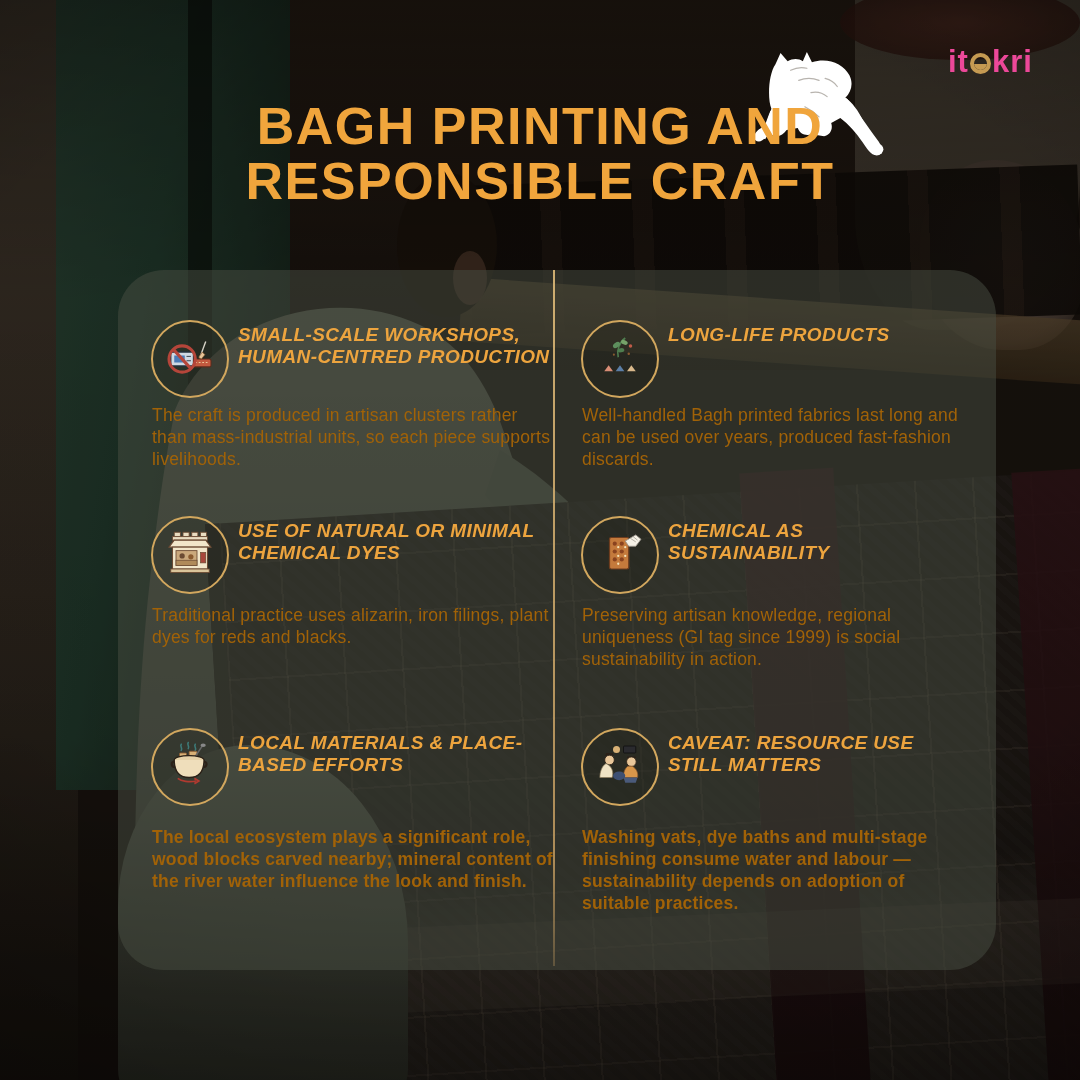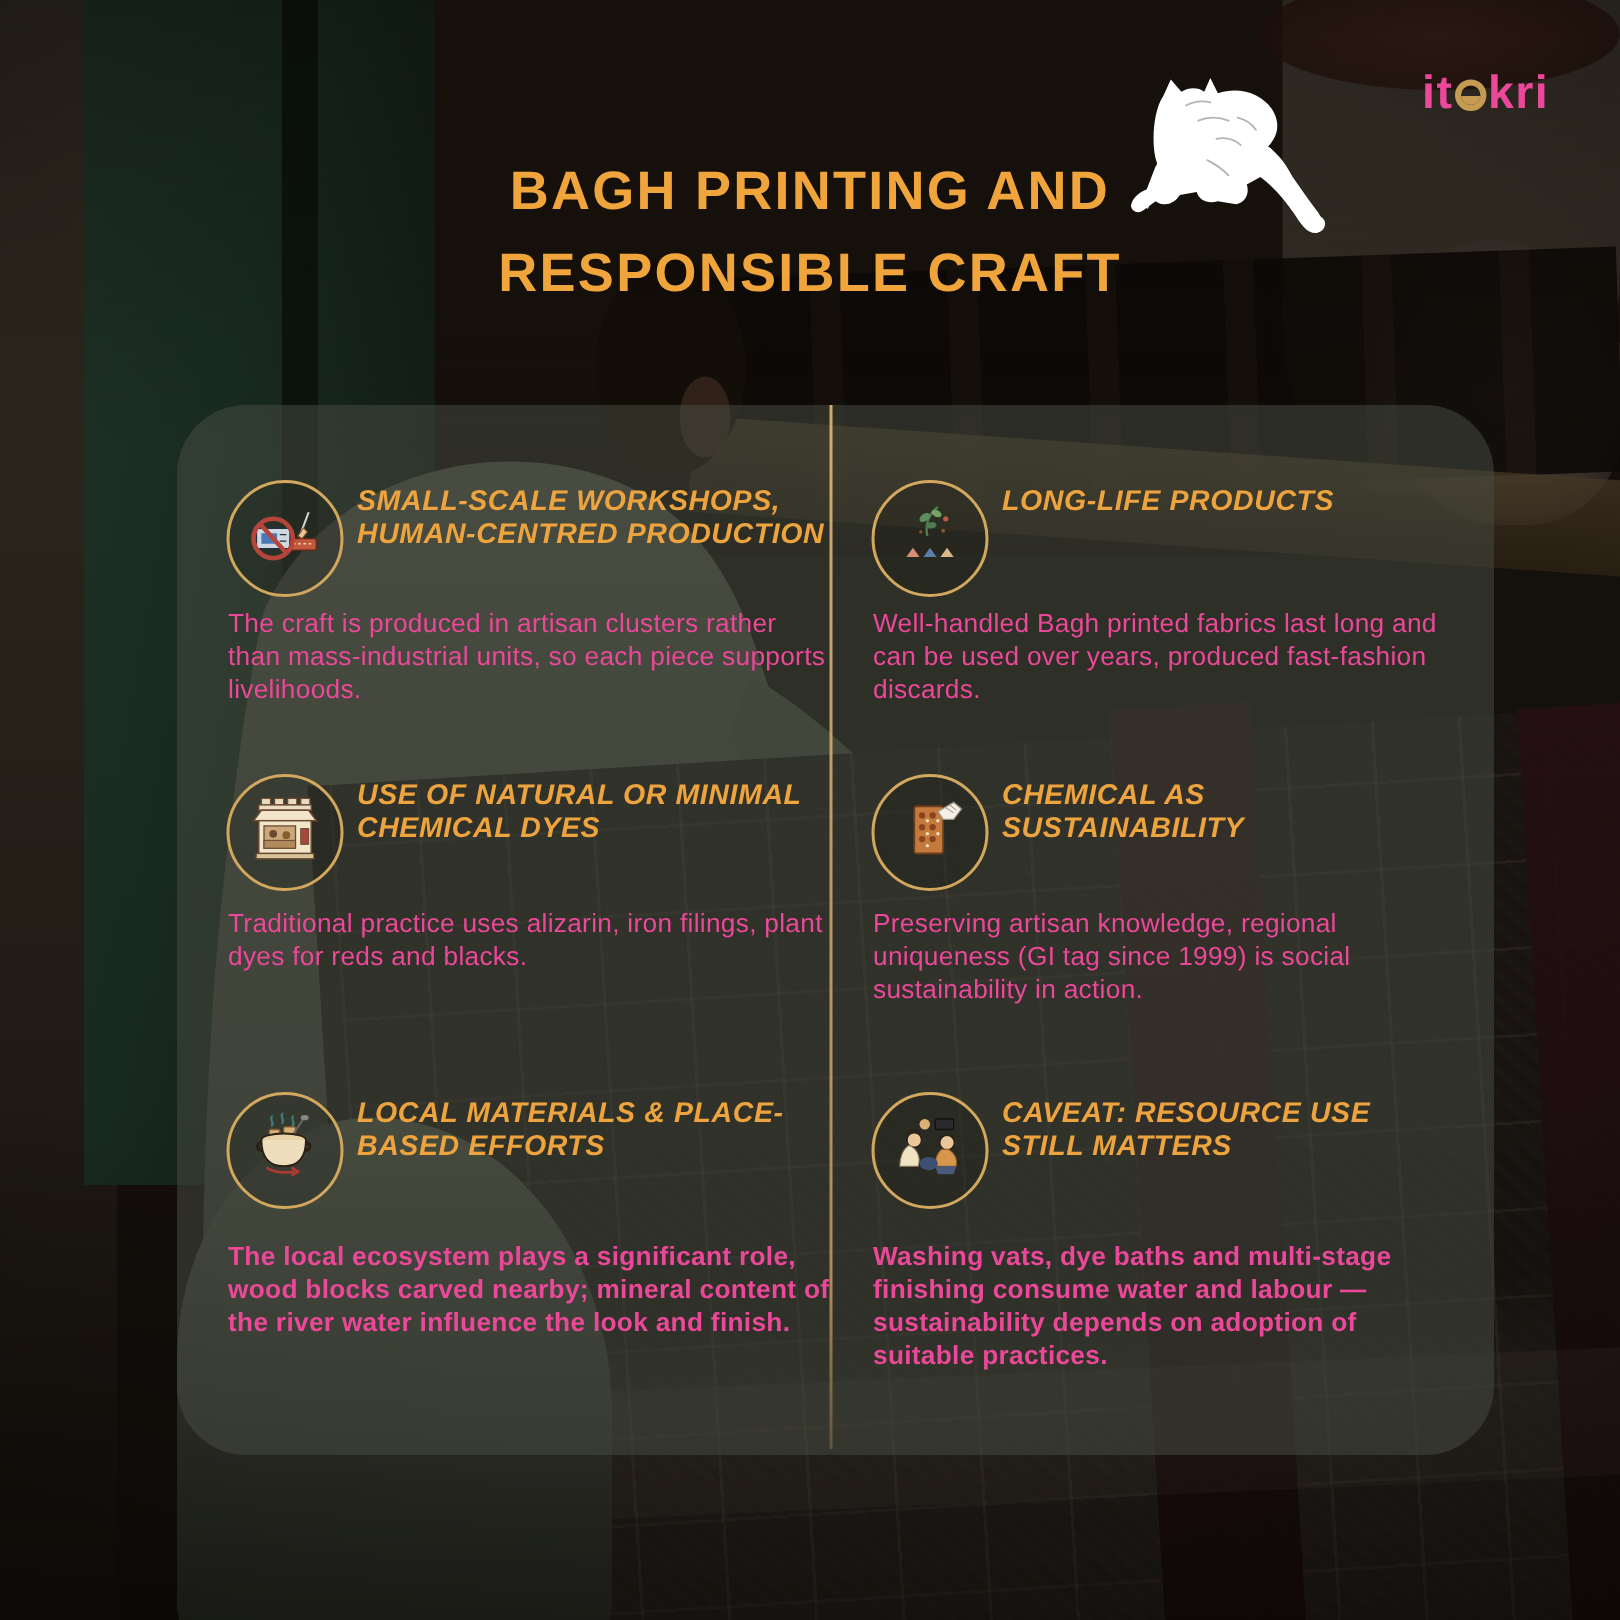--- a/index.html
+++ b/index.html
@@ -51,21 +51,21 @@
   
   .logo{position:absolute;left:948px;top:44px;display:flex;align-items:center;
     font-weight:bold;font-size:31px;letter-spacing:1px;color:#ec4899;}
   .logo-o{width:21px;height:21px;border:4px solid #c59a52;border-radius:50%;
     margin:3px 1px 0 1px;position:relative;overflow:hidden;display:inline-block;}
   .logo-o-fill{position:absolute;left:-2px;right:-2px;bottom:-2px;height:8px;
     background:#c59a52;border-radius:0 0 10px 10px;}
   
   .tiger{position:absolute;left:740px;top:48px;width:152px;height:118px;}
   .title{position:absolute;left:0;right:0;top:99px;text-align:center;
-    color:#f0a53c;font-weight:bold;font-size:36px;line-height:55px;letter-spacing:1.5px;}
+    color:#f0a53c;font-weight:bold;font-size:52px;line-height:55px;letter-spacing:1.5px;}
   .title span{display:block;}
   
   .panel{position:absolute;left:118px;top:270px;width:878px;height:700px;
     background:rgba(70,76,66,.52);border-radius:46px;}
   .divider{position:absolute;left:553px;top:270px;width:2px;height:696px;
     background:linear-gradient(rgba(222,186,120,.9),rgba(193,154,95,.85) 85%,rgba(193,154,95,.3));}
   .item{position:absolute;width:410px;}
   .col-left{left:151px;}
   .col-right{left:581px;}
   .row1{top:320px;}
@@ -73,21 +73,21 @@
   .row3{top:728px;}
   .icon-circle{position:absolute;left:0;top:0;width:78px;height:78px;border-radius:50%;
     border:2px solid #d2a75e;background:rgba(10,10,8,.18);
     display:flex;align-items:center;justify-content:center;}
   .icon-circle svg{width:56px;height:56px;}
   .item-title{position:absolute;left:87px;top:4px;margin:0;
     color:#eda43e;font-size:19px;font-weight:bold;line-height:21.5px;letter-spacing:.4px;font-style:italic;}
   .col-left .item-title{width:325px;}
   .col-right .item-title{width:300px;}
   .item-body{position:absolute;left:1px;margin:0;width:402px;
-    color:#ec4899;font-size:17.5px;line-height:22px;letter-spacing:.2px;}
+    color:#a16207;font-size:17.5px;line-height:22px;letter-spacing:.2px;}
   .col-right .item-body{width:392px;}
   .row1 .item-body{top:84px;}
   .row2 .item-body{top:88px;}
   .row3 .item-body{top:98px;font-weight:bold;}
 </style>
 </head>
 <body>
 
 <div class="poster">
 

